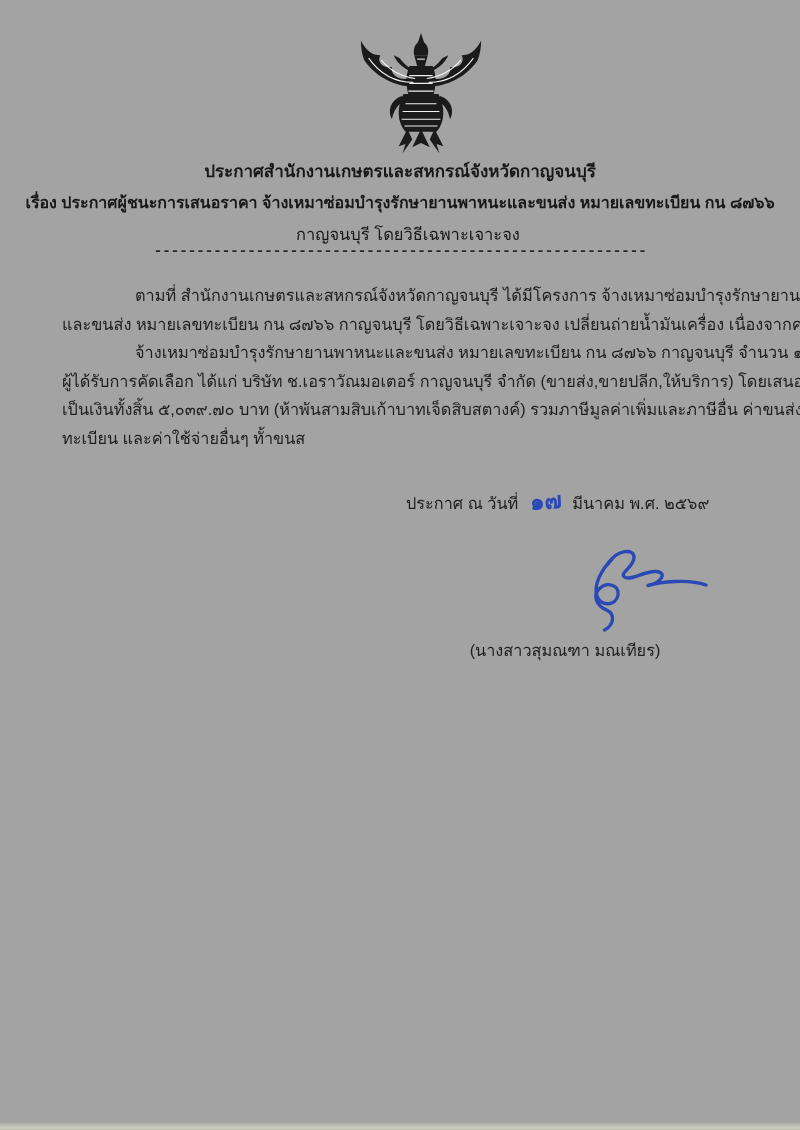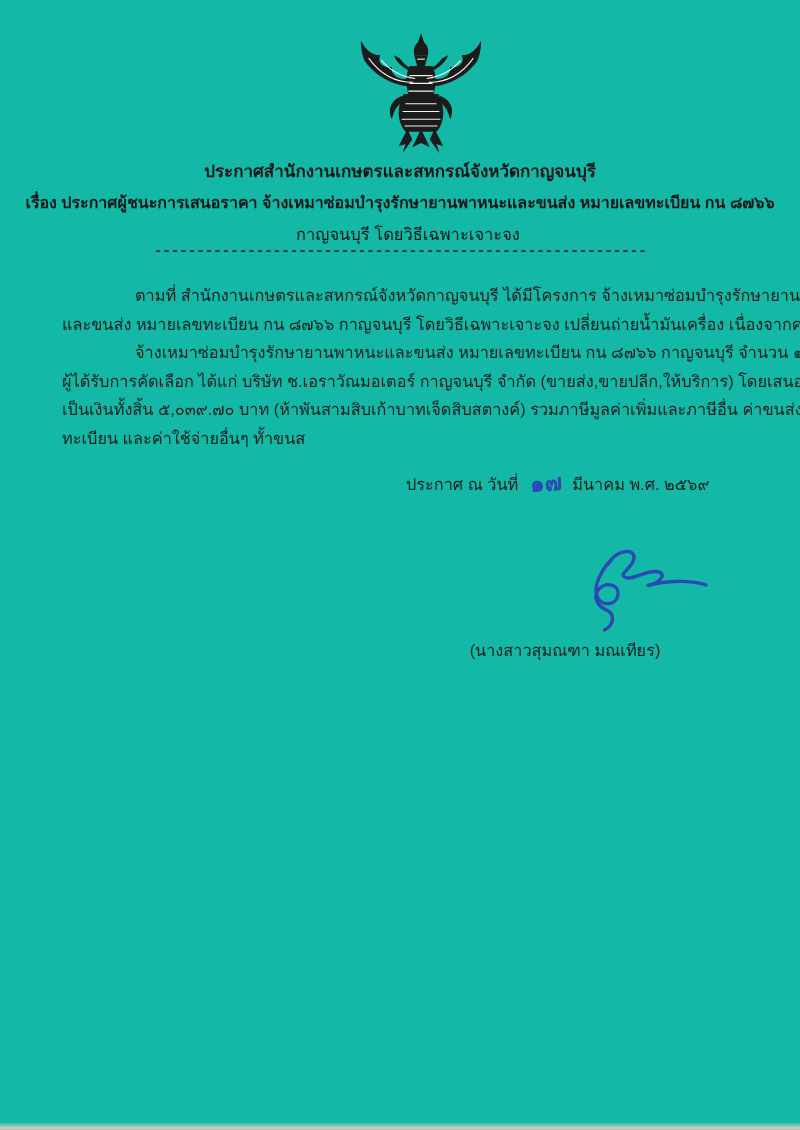--- a/index.html
+++ b/index.html
@@ -1,20 +1,20 @@
 <!DOCTYPE html>
 <html><head>
 <meta charset="utf-8">
 <style>
   html,body{margin:0;padding:0;background:#e8e8e4;}
   .page{
     position:relative;
     width:800px;height:1130px;
     margin:0 auto;
-    background:#14b8a6;
+    background:#a3a3a3;
     overflow:hidden;
     font-family:"Liberation Sans","DejaVu Sans",sans-serif;
     color:#1f1e1e;
   }
   .emblem{position:absolute;left:352px;top:32px;width:138px;height:126px;}
   .doc-title{
     position:absolute;top:157px;left:0;width:100%;
     text-align:center;font-size:17px;font-weight:700;color:#191818;
   }
   .doc-subject1{position:absolute;top:190px;left:0;width:100%;text-align:center;font-size:16px;font-weight:700;color:#191818;}
@@ -24,22 +24,22 @@
     font-size:15px;letter-spacing:-0.5px;color:#2a2a28;font-weight:700;
     font-family:"Liberation Mono","DejaVu Sans Mono",monospace;
   }
   .body-text{
     position:absolute;left:62px;top:281px;width:678px;
     font-size:16.3px;line-height:28.6px;color:#201f1f;
   }
   .body-line{white-space:nowrap;}
   .indent{padding-left:73px;}
   .date-row{
-    position:absolute;left:406px;top:471px;
-    display:flex;align-items:flex-end;
+    position:absolute;left:406px;top:490px;
+    display:flex;
     font-size:16.3px;color:#201f1f;
   }
   .date-prefix,.date-suffix{line-height:26px;}
   .hand-day{
     color:#2b49b5;font-size:23px;line-height:23px;
     margin:0 10px 2px 12px;transform:rotate(-4deg);
     font-weight:700;
   }
   .signature{position:absolute;left:548px;top:545px;width:165px;height:92px;}
   .signer-block{

